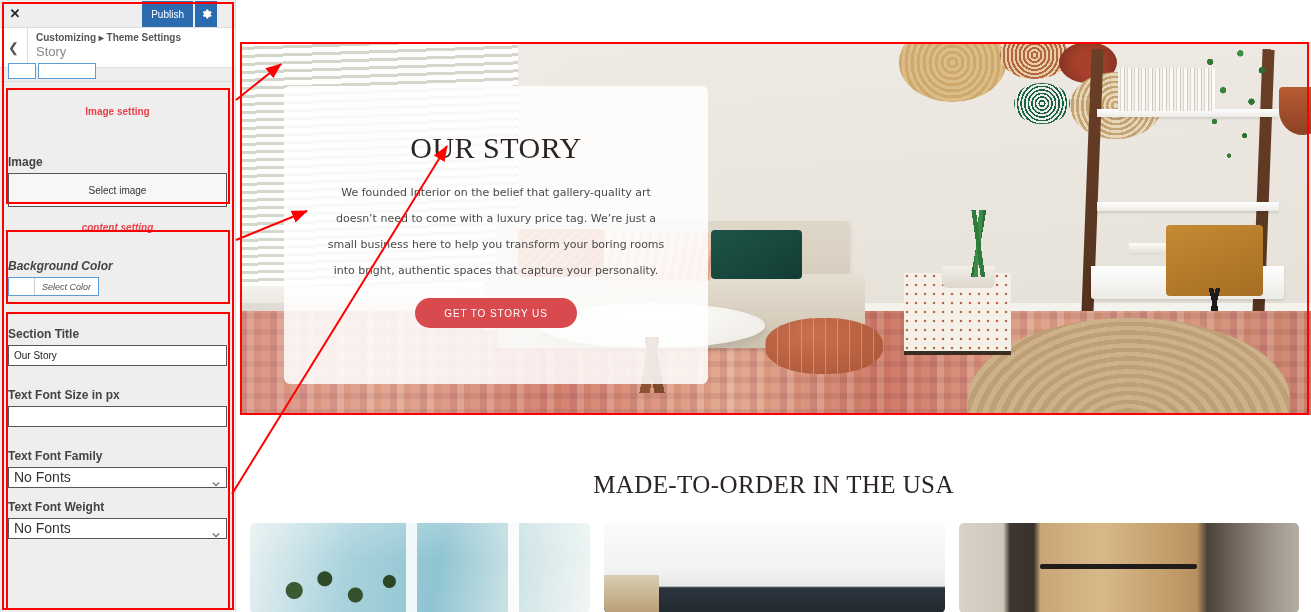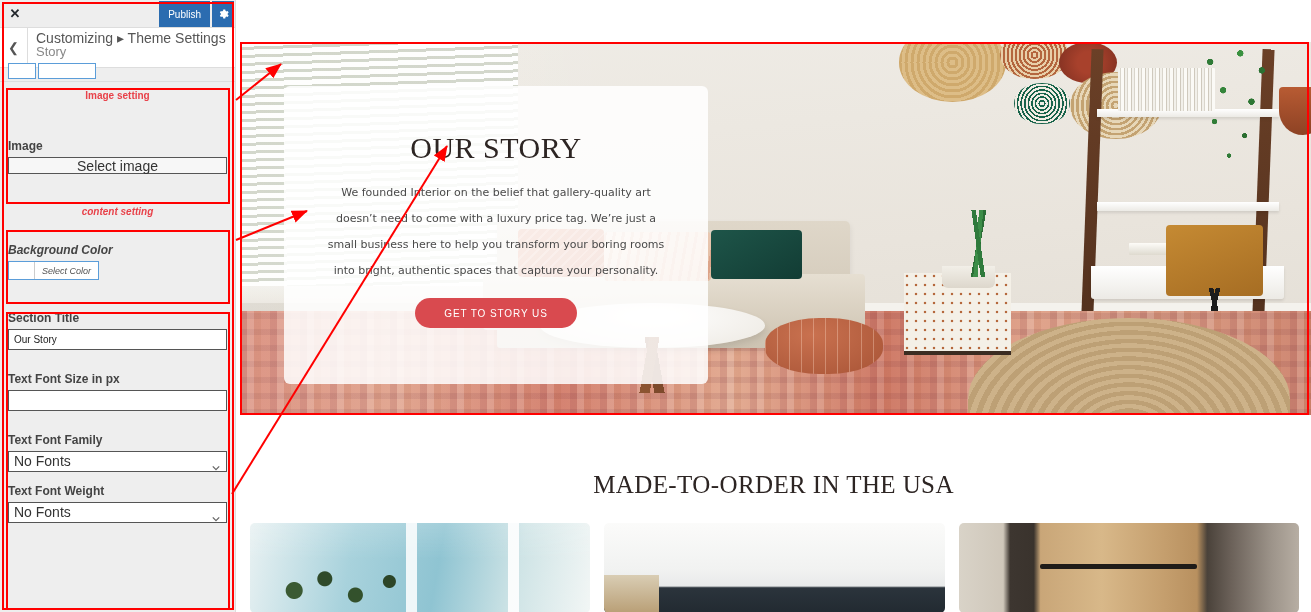--- a/index.html
+++ b/index.html
@@ -26,21 +26,21 @@
     border-bottom: 1px solid #ddd;
     display: flex; align-items: center;
   }
   .cz-close {
     width: 30px; height: 28px;
     display: flex; align-items: center; justify-content: center;
     font-size: 13px; color: #23282d; font-weight: bold;
     cursor: pointer;
   }
   .cz-topbar-right {
-    position: absolute; right: 1px; top: 1px;
+    position: absolute; right: 18px; top: 1px;
     display: flex; gap: 2px; height: 26px;
   }
   .cz-publish {
     background: #2b6cb0;
     color: #fff;
     font-size: 10px;
     padding: 0 9px;
     display: flex; align-items: center;
     border: none; cursor: pointer;
     font-family: "Liberation Sans", sans-serif;
@@ -59,21 +59,21 @@
     background: #fff;
     border-bottom: 1px solid #ddd;
   }
   .cz-back {
     width: 28px;
     display: flex; align-items: center; justify-content: center;
     border-right: 1px solid #ddd;
     color: #555; font-size: 13px; cursor: pointer;
   }
   .cz-head-text { padding: 4px 8px; flex: 1; overflow: hidden; }
-  .cz-crumb { font-size: 14px; color: #555; white-space: nowrap; line-height: 12px; }
+  .cz-crumb { font-size: 10px; color: #555; white-space: nowrap; line-height: 12px; font-weight: bold; }
   .cz-panel-title { font-size: 13px; color: #888; line-height: 16px; }
 
   .cz-strip {
     height: 14px;
     background: #eee;
     position: relative;
     border-bottom: 1px solid #ddd;
   }
   .cz-strip-btns {
     position: absolute; left: 8px; top: -5px;
@@ -108,24 +108,24 @@
   }
   .cz-label {
     font-size: 12px;
     color: #444;
     font-weight: bold;
     margin-bottom: 4px;
     display: block;
   }
   .cz-btn-wide {
     display: block; width: 100%;
-    height: 17px;
+    height: 34px;
     background: #f7f7f7;
     border: 1px solid #555;
-    font-size: 14px; color: #333;
+    font-size: 10px; color: #333;
     text-align: center; line-height: 17px;
     cursor: pointer;
     font-family: "Liberation Sans", sans-serif;
   }
   .cz-colorpick {
     display: inline-flex;
     border: 1px solid #5b9dd9;
     background: #fff;
     height: 19px;
     align-items: stretch;
@@ -514,21 +514,21 @@
 
     <div class="cz-strip">
       <div class="cz-strip-btns">
           <i></i>
           <i></i>
         </div>
     </div>
 
     <div class="cz-body">
 
-      <div class="cz-group" style="height:116px;">
+      <div class="cz-group" style="height:116px;margin-top:16px;">
         <div class="cz-group-title">Image setting</div>
         <div class="fld" style="margin-top:30px;">
           <label class="cz-label">Image</label>
           <button class="cz-btn-wide">Select image</button>
         </div>
       </div>
 
       <div class="cz-group" style="height:93px;font-style:italic;">
         <div class="cz-group-title">content setting</div>
         <div class="fld" style="margin-top:18px;">

